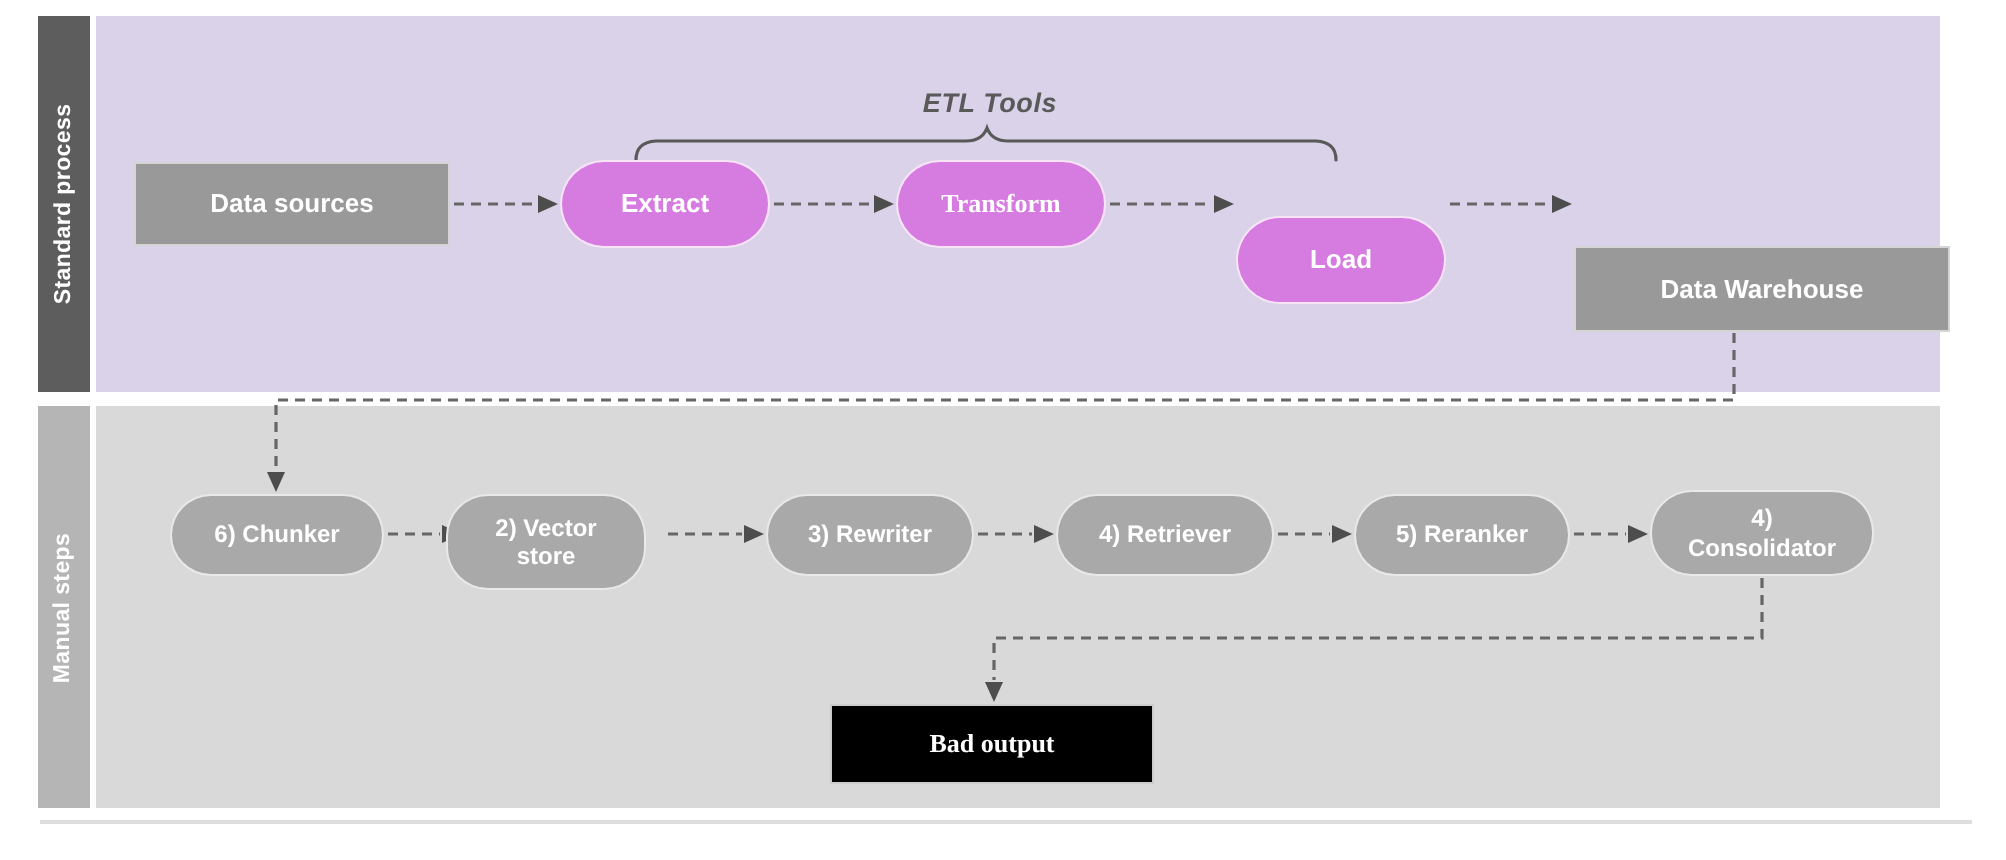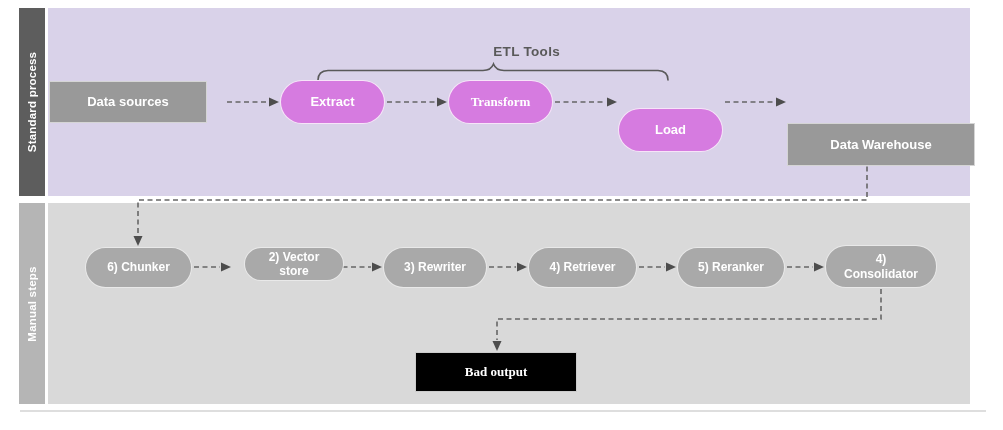--- a/index.html
+++ b/index.html
@@ -37,38 +37,39 @@
   .pill-pink {
     background: #d67be0; border: 1.5px solid rgba(255,255,255,.8);
     border-radius: 22px; font-size: 13px;
   }
   .pill-gray {
     background: #a9a9a9; border: 1.5px solid rgba(255,255,255,.75);
     border-radius: 21px; font-size: 12px; padding: 0 13px;
   }
   .yellow-node { background: #000000; border: 1px solid rgba(255,255,255,.8); font-size: 13px; font-family: Liberation Serif, serif; }
 
-  #node-data-sources  { left: 49px;  top: 81px; width: 158px; height: 42px; text-align: right; }
+  #node-data-sources  { left: 67px;  top: 81px; width: 158px; height: 42px; text-align: right; }
   #node-extract       { left: 280px; top: 80px; width: 105px; height: 44px; }
   #node-transform     { left: 448px; top: 80px; width: 105px; height: 44px; font-family: Liberation Serif, serif; }
   #node-load          { left: 618px; top: 80px; width: 105px; height: 44px; margin-top: 28px; }
   #node-data-warehouse{ left: 787px; top: 80px; width: 188px; height: 43px; margin-top: 43px; }
 
   #node-chunker      { left: 85px;  top: 247px; width: 107px; height: 41px; }
-  #node-vector-store { left: 244px; top: 247px; width: 100px; height: 34px; }
+  #node-vector-store { left: 223px; top: 247px; width: 100px; height: 48px; }
   #node-rewriter     { left: 383px; top: 247px; width: 104px; height: 41px; }
   #node-retriever    { left: 528px; top: 247px; width: 109px; height: 41px; }
   #node-reranker     { left: 677px; top: 247px; width: 108px; height: 41px; }
   #node-consolidator { left: 825px; top: 245px; width: 112px; height: 43px; }
   #node-bad-output   { left: 415px; top: 352px; width: 162px; height: 40px; }
 
   .etl-tools-label {
     position: absolute; left: 430px; top: 44px; width: 130px;
-    text-align: right; color: #595959; font-weight: 700; font-size: 13.5px;
+    text-align: center; color: #595959; font-weight: 700; font-size: 13.5px;
     letter-spacing: .3px;
+    font-style: italic;
   }
 
   svg.overlay { position: absolute; left: 0; top: 0; pointer-events: none; }
   .dash { stroke: #666666; stroke-width: 1.6; fill: none; stroke-dasharray: 5 3.5; }
   .arrowhead { fill: #4d4d4d; stroke: none; }
   .brace { stroke: #595959; stroke-width: 1.6; fill: none; stroke-linecap: round; }
 </style>
 </head>
 <body>
 

